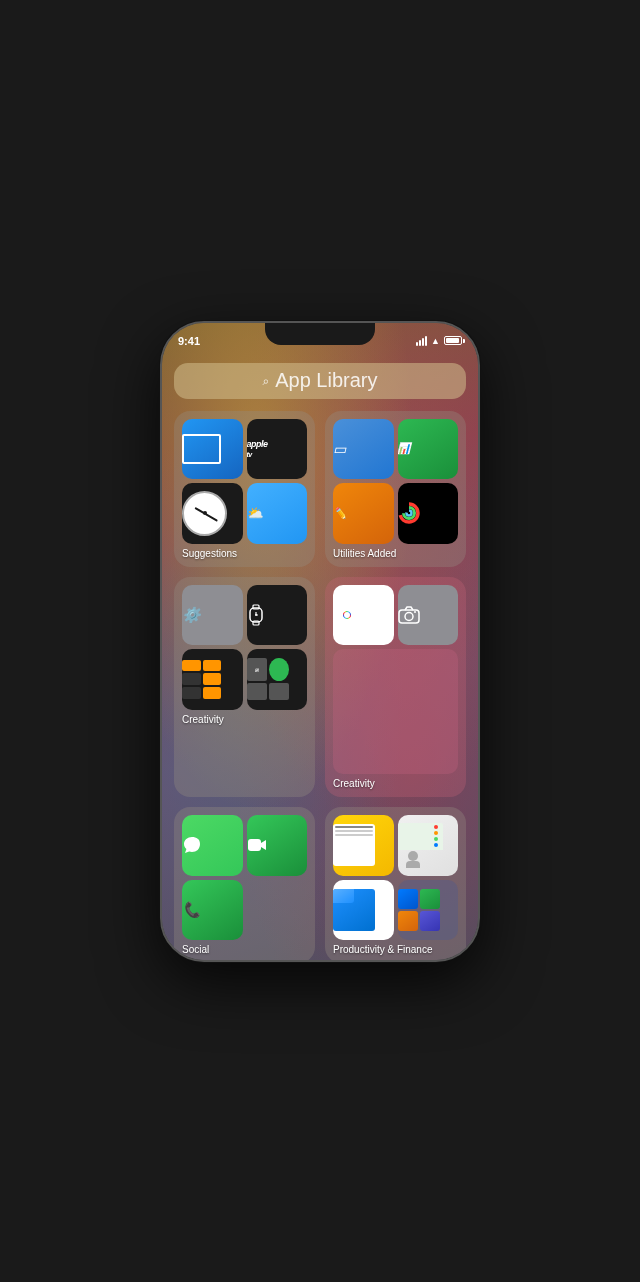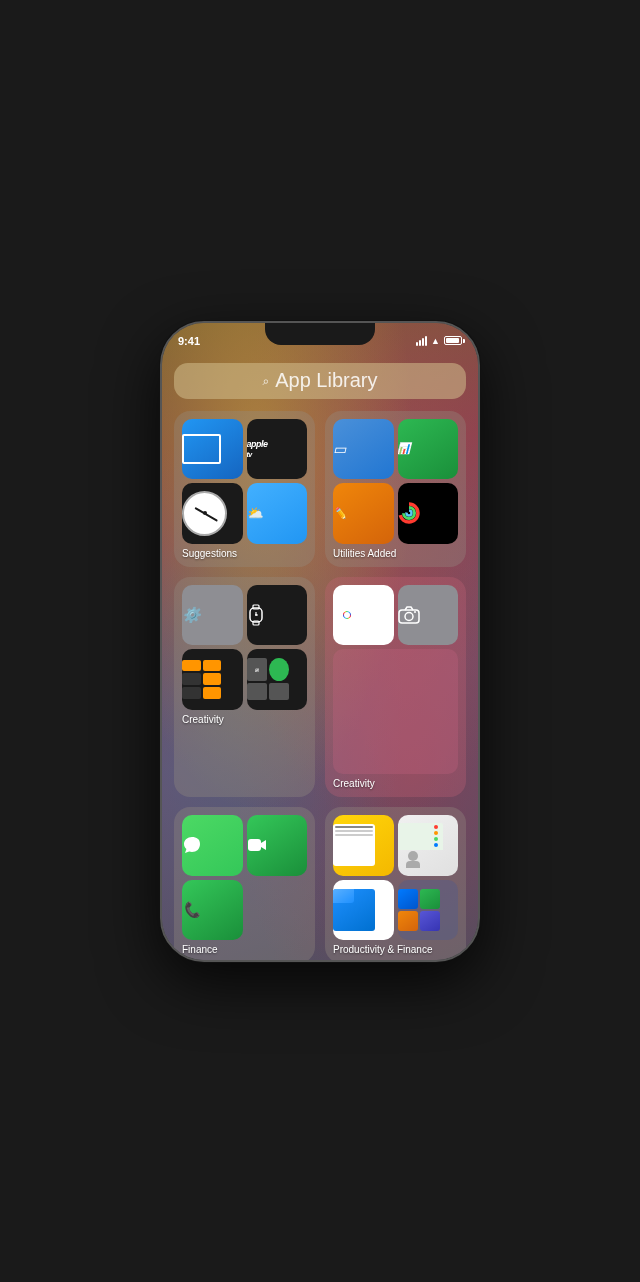--- a/index.html
+++ b/index.html
@@ -430,21 +430,21 @@
                 <path d="M14 6l5-3v10l-5-3V6z" fill="white"></path>
               </svg>
             </div>
 
             <div class="app-icon size-sm" style="background:linear-gradient(145deg,#34c759,#1a8f3a);grid-column:1/2;">
               <span style="font-size:15px;">📞</span>
             </div>
 
             <div style="background:transparent;"></div>
           </div>
-          <div class="app-group-label">Finance</div>
+          <div class="app-group-label">Social</div>
         </div>
 
         <div class="app-group">
           <div class="group-4app app-group-content">
 
             <div class="app-icon size-sm" style="background:linear-gradient(145deg,#ffd60a,#f4b800);">
               <div style="width:70%;height:70%;background:white;border-radius:3px;padding:2px;">
                 <div style="height:2px;background:#888;margin-bottom:2px;border-radius:1px;"></div>
                 <div style="height:2px;background:#ccc;margin-bottom:2px;border-radius:1px;"></div>
                 <div style="height:2px;background:#ccc;border-radius:1px;"></div>

